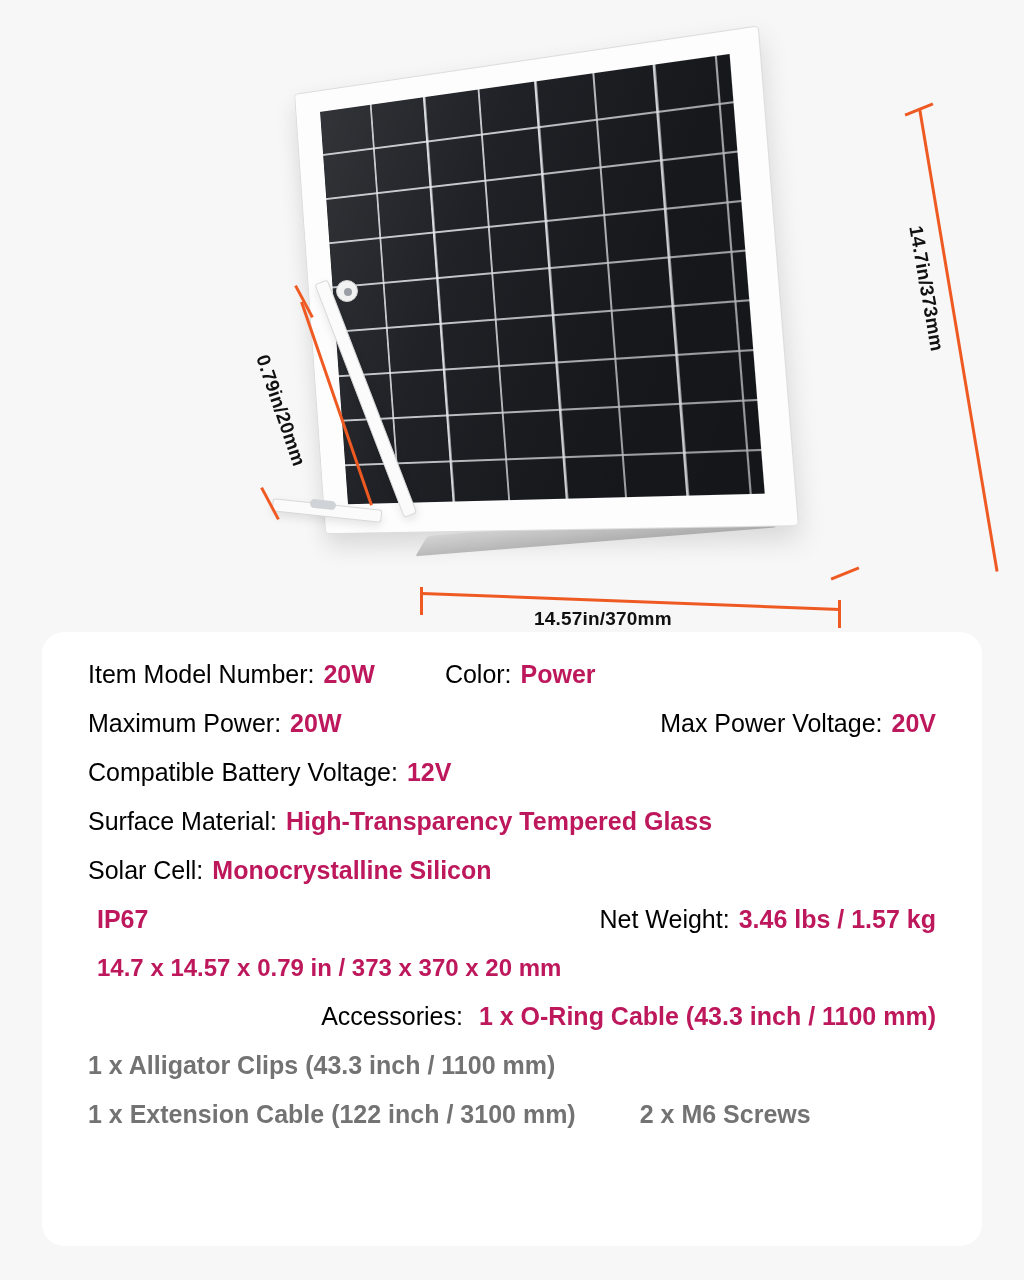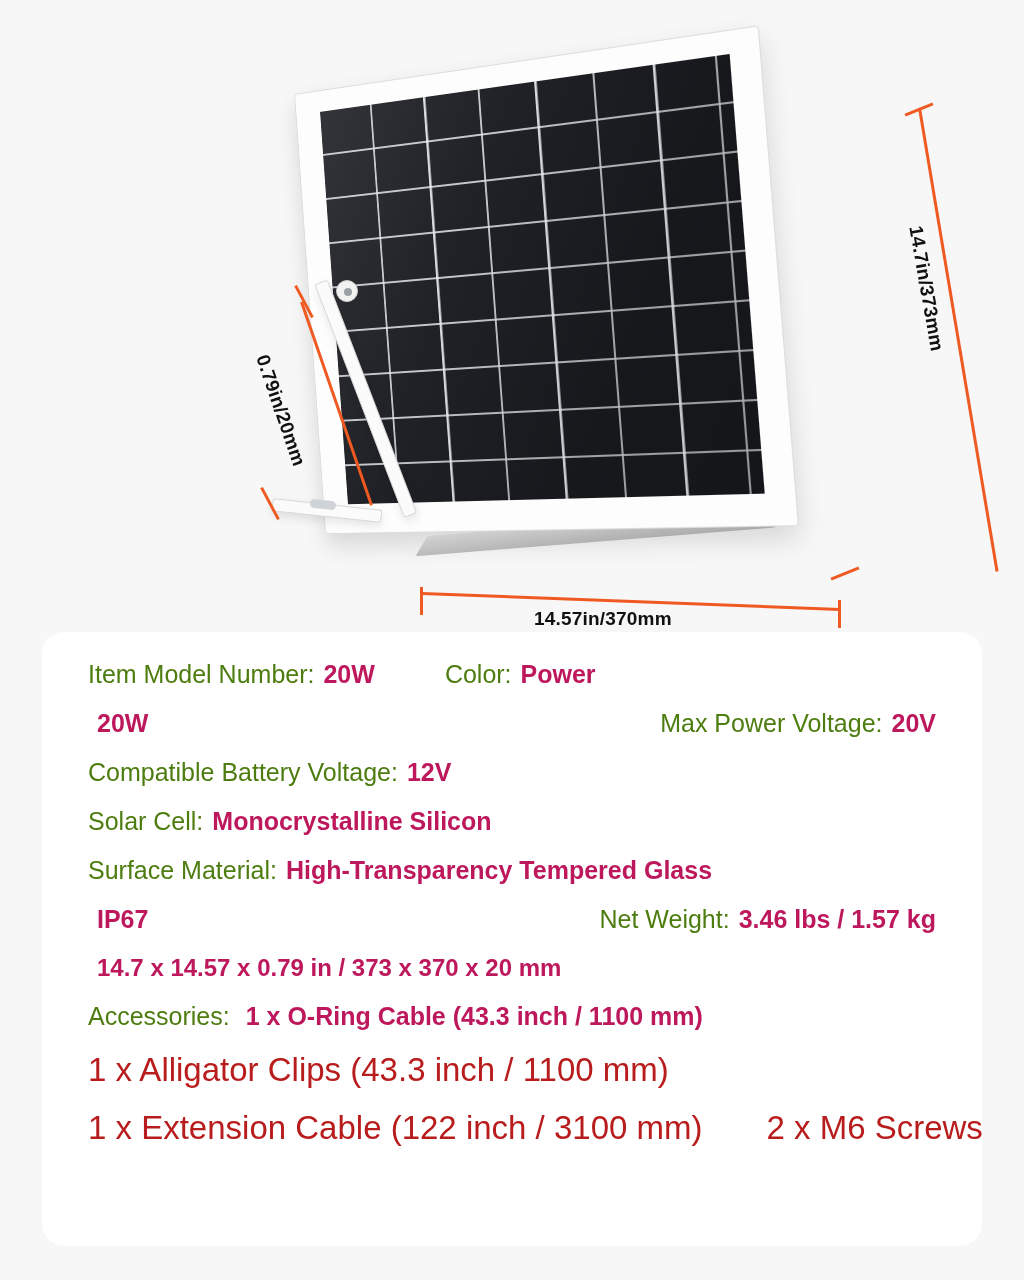--- a/index.html
+++ b/index.html
@@ -209,41 +209,41 @@
   }
   .spec-row {
     display: flex;
     align-items: baseline;
     margin-bottom: 20px;
     flex-wrap: nowrap;
   }
   .spec-pair { display: flex; align-items: baseline; }
   .spec-pair.second { margin-left: auto; }
   .lbl {
-    color: #4d7c0f;
+    color: #000000;
     font-size: 25px;
     font-weight: 400;
     white-space: nowrap;
   }
   .val {
     color: #be185d;
     font-size: 25px;
     font-weight: 700;
     white-space: nowrap;
     margin-left: 9px;
   }
   .val.small { font-size: 24px; }
   .val-only {
-    color: #b91c1c;
-    font-size: 33px;
-    font-weight: 400;
+    color: #737373;
+    font-size: 25px;
+    font-weight: 700;
     white-space: nowrap;
   }
   .row-gap-wide .spec-pair.second { margin-left: 70px; }
-  .accessory-row { margin-bottom: 20px; }
+  .accessory-row { margin-bottom: 20px; justify-content: flex-end; }
   .accessory-row .val { margin-left: 16px; }
   .acc-line { display: flex; align-items: baseline; margin-bottom: 20px; }
   .acc-line .val-only + .val-only { margin-left: 64px; }
 </style>
 </head>
 <body>
 
 <div class="page">
 
   <div class="hero">
@@ -291,46 +291,47 @@
           <span class="val">20W</span>
         </div>
         <div class="spec-pair second">
           <span class="lbl">Color:</span>
           <span class="val">Power</span>
         </div>
       </div>
 
       <div class="spec-row">
         <div class="spec-pair">
+          <span class="lbl">Maximum Power:</span>
           <span class="val">20W</span>
         </div>
         <div class="spec-pair second">
           <span class="lbl">Max Power Voltage:</span>
           <span class="val">20V</span>
         </div>
       </div>
 
       <div class="spec-row">
         <div class="spec-pair">
           <span class="lbl">Compatible Battery Voltage:</span>
           <span class="val">12V</span>
         </div>
       </div>
 
       <div class="spec-row">
         <div class="spec-pair">
+          <span class="lbl">Surface Material:</span>
+          <span class="val">High-Transparency Tempered Glass</span>
+        </div>
+      </div>
+
+      <div class="spec-row">
+        <div class="spec-pair">
           <span class="lbl">Solar Cell:</span>
           <span class="val">Monocrystalline Silicon</span>
-        </div>
-      </div>
-
-      <div class="spec-row">
-        <div class="spec-pair">
-          <span class="lbl">Surface Material:</span>
-          <span class="val">High-Transparency Tempered Glass</span>
         </div>
       </div>
 
 
       <div class="spec-row">
         <div class="spec-pair">
           <span class="val">IP67</span>
         </div>
         <div class="spec-pair second">
           <span class="lbl">Net Weight:</span>

